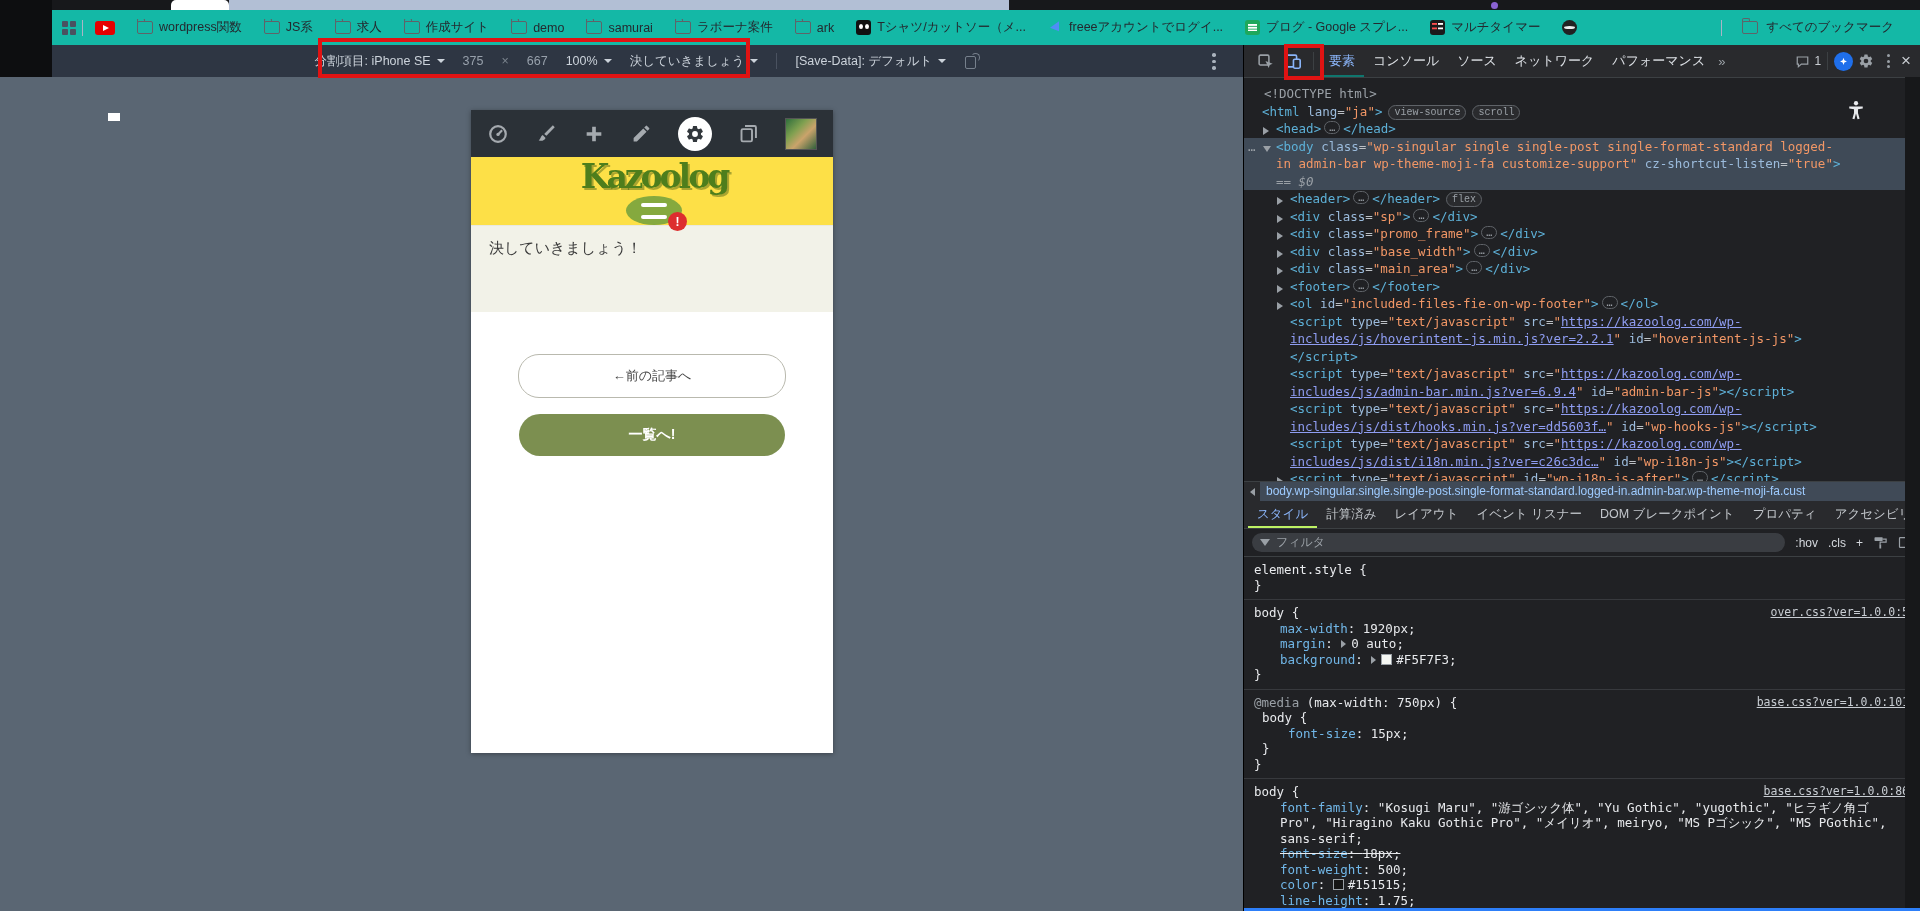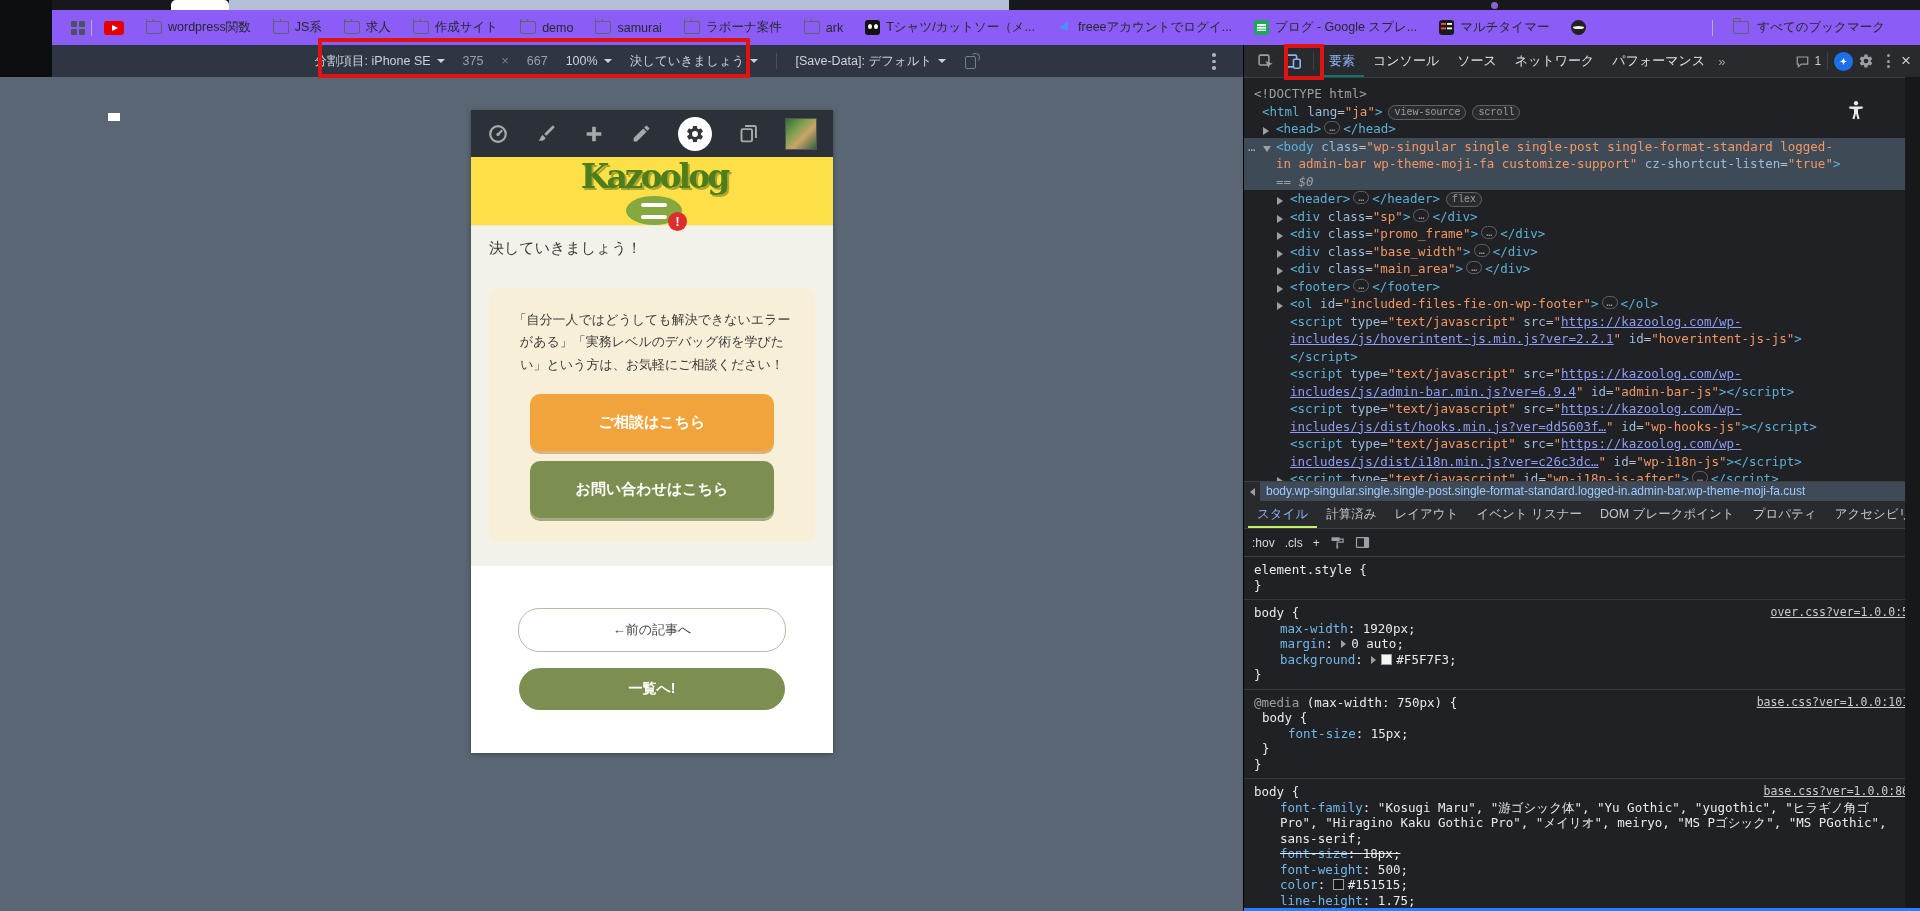--- a/index.html
+++ b/index.html
@@ -4,21 +4,21 @@
 <style>
   html,body{margin:0;padding:0;background:#000;overflow:hidden;}
   #app{position:relative;width:1920px;height:911px;background:#5a6673;font-family:"Liberation Sans","DejaVu Sans",sans-serif;overflow:hidden;}
   .abs{position:absolute;}
   
   .top-strip{left:0;top:0;width:1920px;height:10px;background:#17181b;}
   .ts-light{left:229px;top:0;width:780px;height:10px;background:#b2bfd5;}
   .ts-tab{left:171px;top:0;width:58px;height:10px;background:#fff;border-radius:5px 5px 0 0;}
   .ts-dot{left:1491px;top:2px;width:7px;height:7px;border-radius:50%;background:#8a63d2;}
   
-  .bookmarks{left:52px;top:10px;width:1868px;height:35px;background:#8b5cf6;display:flex;align-items:center;font-size:12.5px;color:#24292f;padding:9px;box-sizing:border-box;}
+  .bookmarks{left:52px;top:10px;width:1868px;height:35px;background:#14b8a6;display:flex;align-items:center;font-size:12.5px;color:#24292f;padding:0;box-sizing:border-box;}
   .bm-left{display:flex;align-items:center;gap:0;padding-left:10px;flex:1;min-width:0;overflow:hidden;}
   .bm-item{display:flex;align-items:center;gap:6px;margin-right:22px;white-space:nowrap;cursor:pointer;}
   .bm-sep{width:1px;height:16px;background:#aab4c6;margin:0 12px 0 6px;}
   .grid-icon{display:grid;grid-template-columns:6px 6px;grid-gap:2px;}
   .grid-icon i{width:6px;height:6px;background:#4a5160;border-radius:1px;}
   .yt{width:20px;height:14px;background:#e60000;border-radius:3px;position:relative;}
   .yt:after{content:"";position:absolute;left:8px;top:4px;border-left:6px solid #fff;border-top:3.5px solid transparent;border-bottom:3.5px solid transparent;}
   .fold{width:16px;height:13px;position:relative;}
   .fold:before{content:"";position:absolute;inset:0;border:1.6px solid #5f6368;border-radius:2px;}
   .fold:after{content:"";position:absolute;left:0;top:-3px;width:6px;height:3px;border:1.6px solid #5f6368;border-bottom:none;border-radius:2px 2px 0 0;}
@@ -280,25 +280,20 @@
     <div class="phead">
       <span class="logo">Kazoolog</span>
       <span class="notif">!</span>
       <span class="burger">
           <i></i>
           <i></i>
         </span>
     </div>
     <div class="beige">
       <p class="tail-text">決していきましょう！</p>
-      <div class="promo-box">
-        <p class="promo-text">「自分一人ではどうしても解決できないエラーがある」「実務レベルのデバッグ術を学びたい」という方は、お気軽にご相談ください！</p>
-        <div class="btn btn-orange">ご相談はこちら</div>
-        <div class="btn btn-olive">お問い合わせはこちら</div>
-      </div>
     </div>
     <div class="pwhite">
       <div class="btn btn-prev">←前の記事へ</div>
       <div class="btn btn-list">一覧へ!</div>
     </div>
   </div>
 
   <div class="abs devtools">
     <div class="dtbar">
       <span class="ic">
@@ -343,21 +338,21 @@
       <span class="dots">
           <i></i>
           <i></i>
           <i></i>
         </span>
       <span class="close-x">×</span>
     </div>
 
     <div class="dt-tree">
       <div id="dt-tree-rows">
-          <div class="tree-row" style="padding-left: 10px;"><span class="tk-d">&lt;!DOCTYPE html&gt;</span></div>
+          <div class="tree-row" style="padding-left: 20px;"><span class="tk-d">&lt;!DOCTYPE html&gt;</span></div>
           <div class="tree-row" style="padding-left: 18px;"><span class="tk-t">&lt;html</span><span class="tk-a"> lang</span><span class="tk-p">=</span><span class="tk-v">"ja"</span><span class="tk-t">&gt;</span><span class="badge">view-source</span><span class="badge">scroll</span></div>
           <div class="tree-row" style="padding-left: 32px;"><span class="arrow r" style="left: 19px;"></span><span class="tk-t">&lt;head&gt;</span><span class="chip">…</span><span class="tk-t">&lt;/head&gt;</span></div>
           <div class="tree-row sel" style="padding-left: 32px;"><span class="gutter">…</span><span class="arrow d" style="left: 19px;"></span><span class="tk-t">&lt;body</span><span class="tk-a"> class</span><span class="tk-p">=</span><span class="tk-v">"wp-singular single single-post single-format-standard logged-in admin-bar wp-theme-moji-fa customize-support"</span><span class="tk-a"> cz-shortcut-listen</span><span class="tk-p">=</span><span class="tk-v">"true"</span><span class="tk-t">&gt;</span><span class="tk-s"> == $0</span></div>
           <div class="tree-row" style="padding-left: 46px;"><span class="arrow r" style="left: 33px;"></span><span class="tk-t">&lt;header&gt;</span><span class="chip">…</span><span class="tk-t">&lt;/header&gt;</span><span class="badge">flex</span></div>
           <div class="tree-row" style="padding-left: 46px;"><span class="arrow r" style="left: 33px;"></span><span class="tk-t">&lt;div</span><span class="tk-a"> class</span><span class="tk-p">=</span><span class="tk-v">"sp"</span><span class="tk-t">&gt;</span><span class="chip">…</span><span class="tk-t">&lt;/div&gt;</span></div>
           <div class="tree-row" style="padding-left: 46px;"><span class="arrow r" style="left: 33px;"></span><span class="tk-t">&lt;div</span><span class="tk-a"> class</span><span class="tk-p">=</span><span class="tk-v">"promo_frame"</span><span class="tk-t">&gt;</span><span class="chip">…</span><span class="tk-t">&lt;/div&gt;</span></div>
           <div class="tree-row" style="padding-left: 46px;"><span class="arrow r" style="left: 33px;"></span><span class="tk-t">&lt;div</span><span class="tk-a"> class</span><span class="tk-p">=</span><span class="tk-v">"base_width"</span><span class="tk-t">&gt;</span><span class="chip">…</span><span class="tk-t">&lt;/div&gt;</span></div>
           <div class="tree-row" style="padding-left: 46px;"><span class="arrow r" style="left: 33px;"></span><span class="tk-t">&lt;div</span><span class="tk-a"> class</span><span class="tk-p">=</span><span class="tk-v">"main_area"</span><span class="tk-t">&gt;</span><span class="chip">…</span><span class="tk-t">&lt;/div&gt;</span></div>
           <div class="tree-row" style="padding-left: 46px;"><span class="arrow r" style="left: 33px;"></span><span class="tk-t">&lt;footer&gt;</span><span class="chip">…</span><span class="tk-t">&lt;/footer&gt;</span></div>
           <div class="tree-row" style="padding-left: 46px;"><span class="arrow r" style="left: 33px;"></span><span class="tk-t">&lt;ol</span><span class="tk-a"> id</span><span class="tk-p">=</span><span class="tk-v">"included-files-fie-on-wp-footer"</span><span class="tk-t">&gt;</span><span class="chip">…</span><span class="tk-t">&lt;/ol&gt;</span></div>
@@ -390,20 +385,24 @@
         <span class="stab active">スタイル</span>
         <span class="stab">計算済み</span>
         <span class="stab">レイアウト</span>
         <span class="stab">イベント リスナー</span>
         <span class="stab">DOM ブレークポイント</span>
         <span class="stab">プロパティ</span>
         <span class="stab">アクセシビリティ</span>
       </div>
 
     <div class="dt-filter">
+      <span class="filter-pill">
+        <span class="funnel"></span>
+        <span>フィルタ</span>
+      </span>
       <span id="filter-toggles" style="display:flex;gap:10px;align-items:center;">
           <span class="ftog">:hov</span>
           <span class="ftog">.cls</span>
           <span class="ftog">+</span>
         </span>
       <span class="fic">
         <svg width="15" height="15" viewBox="0 0 20 20">
             <rect x="2" y="3" width="11" height="5" rx="1" fill="currentColor"></rect>
             <path d="M13 5.5h4.5v4H9.5v3" fill="none" stroke="currentColor" stroke-width="1.6"></path>
             <rect x="8.5" y="12.5" width="2.4" height="5.5" fill="currentColor"></rect>

